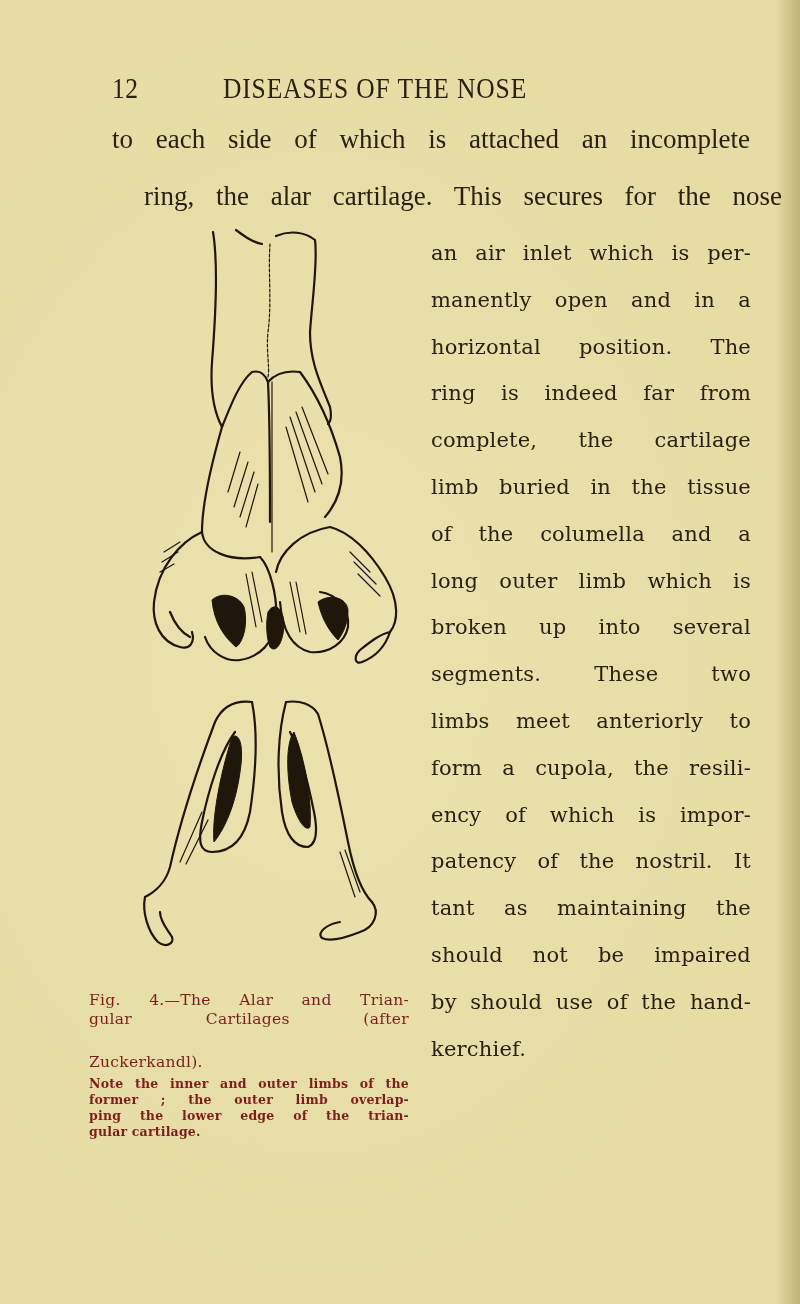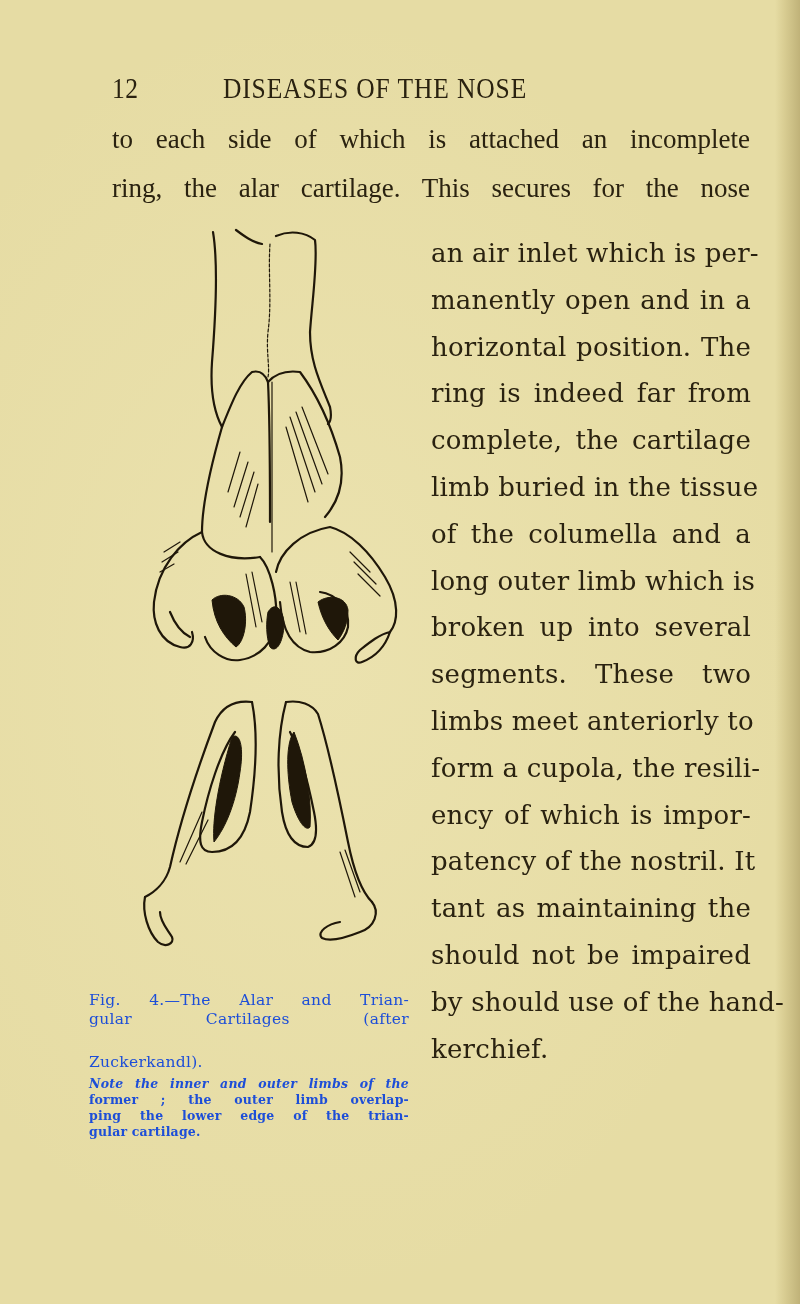--- a/index.html
+++ b/index.html
@@ -51,38 +51,38 @@
       position: absolute;
       left: 112px;
       width: 638px;
       font-family: "Liberation Serif", serif;
       font-size: 27px;
       white-space: nowrap;
       text-align-last: justify;
       text-align: justify;
     }
     .full-line.l1 { top: 124px; }
-    .full-line.l2 { top: 173px; }
+    .full-line.l2 { top: 181px; margin-left: 32px; }
 
     .figure {
       position: absolute;
       left: 140px;
       top: 222px;
       width: 270px;
       height: 770px;
     }
     .figure svg { display: block; }
 
     .caption {
       position: absolute;
       left: 89px;
       top: 991px;
       width: 320px;
       font-family: "DejaVu Serif", serif;
-      color: #1d4ed8;
+      color: #7f1d1d;
     }
     .caption-title {
       font-size: 15.5px;
       line-height: 19px;
       text-align: justify;
       padding-left: 24px;
       text-indent: -24px;
       letter-spacing: 0.3px;
     }
     .caption-note {
@@ -95,21 +95,21 @@
       font-weight: bold;
       letter-spacing: 0.2px;
     }
 
     .body-col {
       position: absolute;
       left: 431px;
       top: 230px;
       width: 320px;
       font-family: "DejaVu Serif", serif;
-      font-size: 26px;
+      font-size: 21px;
       line-height: 46.8px;
       letter-spacing: 0.2px;
     }
     .body-col .line {
       display: block;
       white-space: nowrap;
       text-align: justify;
       text-align-last: justify;
       height: 46.8px;
     }
@@ -183,21 +183,21 @@
     </svg>
   </div>
 
   <div class="caption">
     <div class="caption-title">
       <span style="display:block;text-align-last:justify;">Fig. 4.—The Alar and Trian-</span>
       <span style="display:block;text-align-last:justify;">gular Cartilages (after</span>
       <span style="display:block;margin-top:24px;">Zuckerkandl).</span>
     </div>
     <div class="caption-note">
-      <span style="display:block;text-align-last:justify;font-style:italic;">Note the inner and outer limbs of the</span>
+      <span style="display:block;text-align-last:justify;">Note the inner and outer limbs of the</span>
       <span style="display:block;text-align-last:justify;">former ; the outer limb overlap-</span>
       <span style="display:block;text-align-last:justify;">ping the lower edge of the trian-</span>
       <span style="display:block;">gular cartilage.</span>
     </div>
   </div>
 
   <div class="body-col">
     <span class="line">an air inlet which is per-</span>
     <span class="line">manently open and in a</span>
     <span class="line">horizontal position.  The</span>

